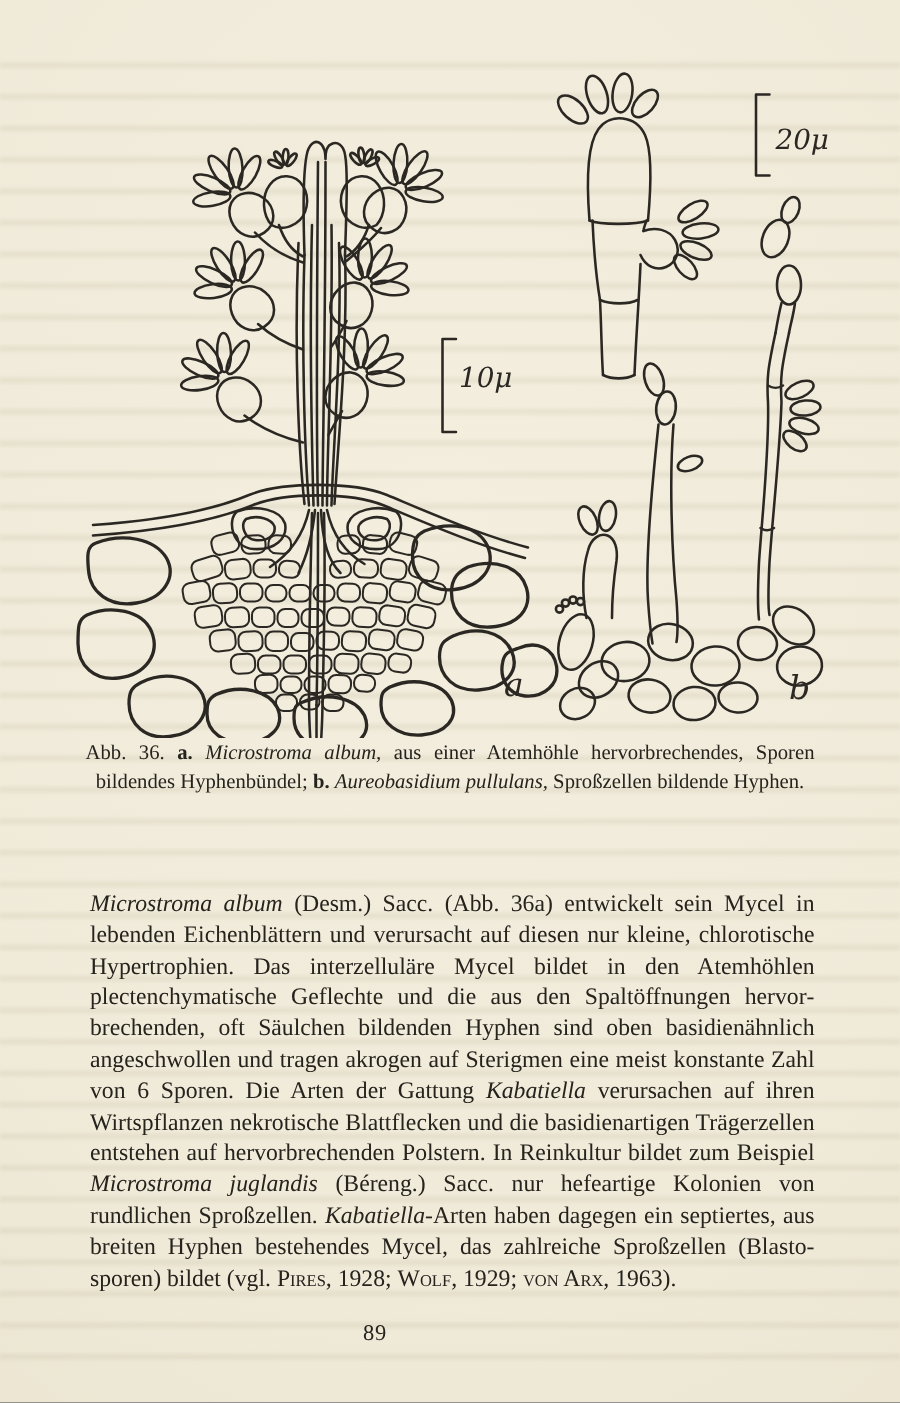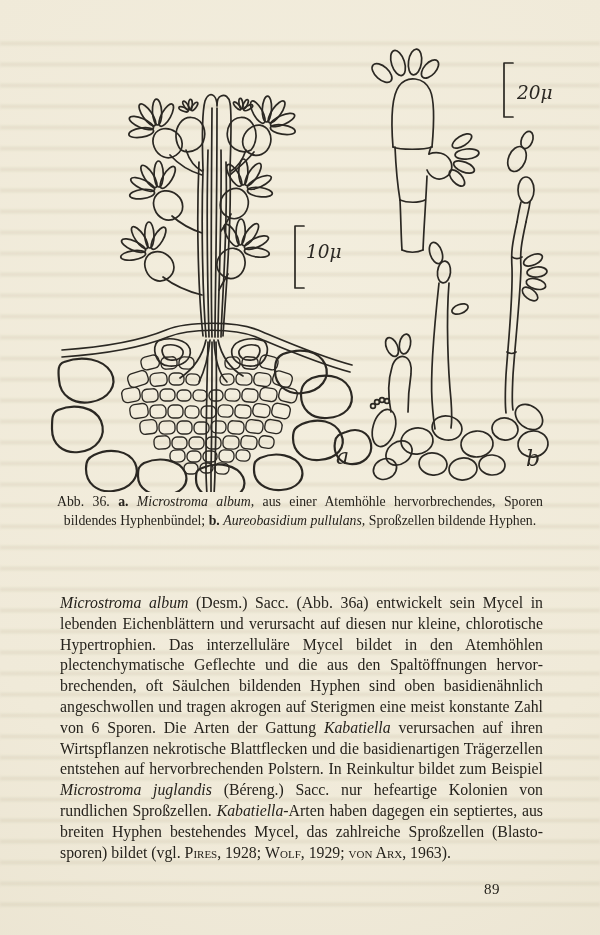--- a/index.html
+++ b/index.html
@@ -23,21 +23,21 @@
   .caption{
     position:absolute;left:57px;top:492px;width:486px;margin:0;
     font-size:13.8px;line-height:19px;text-align:justify;text-align-last:center;font-family:Liberation Serif, serif;
   }
   .bodytext{
     position:absolute;left:60px;top:593px;width:483px;margin:0;
     font-size:15.8px;line-height:20.8px;text-align:justify;
   }
   .pageno{
     position:absolute;left:0;top:881px;width:500px;margin:0;
-    text-align:right;font-size:15px;letter-spacing:0.5px;
+    text-align:center;font-size:15px;letter-spacing:0.5px;
   }
   .it{font-style:italic}
   .bf{font-weight:700}
   .sc{font-variant:small-caps}
 </style>
 </head>
 <body>
 
 <div class="page">
 

